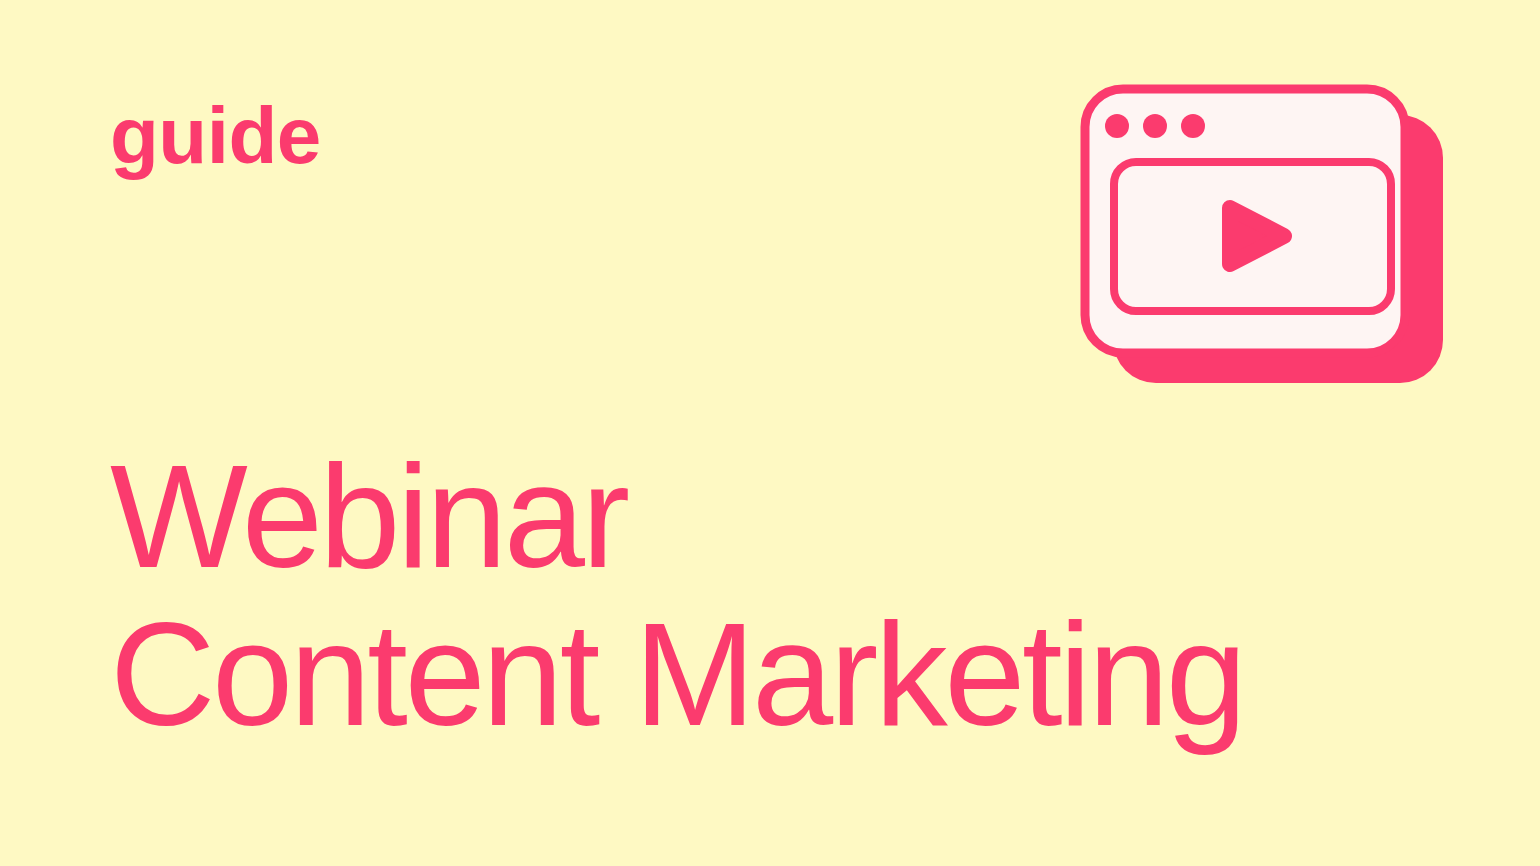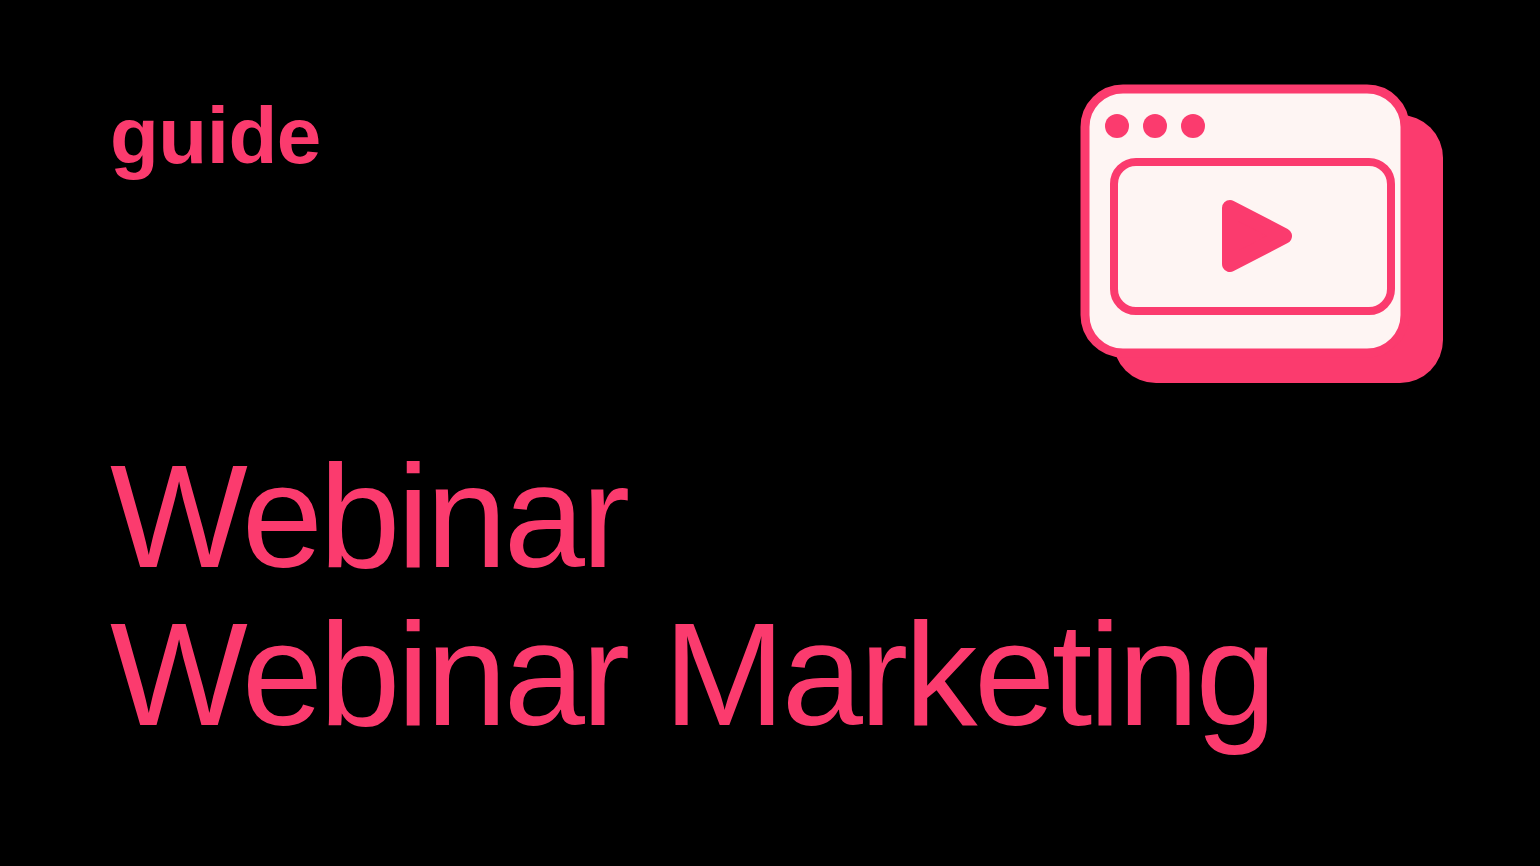--- a/index.html
+++ b/index.html
@@ -11,21 +11,21 @@
   body {
     background: #ffffff;
     font-family: "Liberation Sans", sans-serif;
   }
 
   
   .cover {
     position: relative;
     width: 1540px;
     height: 866px;
-    background: #000000;
+    background: #fef9c3;
     overflow: hidden;
     box-sizing: border-box;
   }
 
   
   .kicker {
     position: absolute;
     left: 110px;
     top: 96px;
     margin: 0;
@@ -77,21 +77,21 @@
 </style>
 </head>
 <body>
 
 <div class="cover">
 
   <div class="kicker">guide</div>
 
   <div class="headline">
     <span class="headline-line">Webinar</span>
-    <span class="headline-line">Webinar Marketing</span>
+    <span class="headline-line">Content Marketing</span>
   </div>
 
   <div class="webinar-icon">
     <svg viewBox="0 0 390 330" xmlns="http://www.w3.org/2000/svg">
 
       <path fill="#FB3B6E" d="M 43 49
                H 330
                a 43 43 0 0 1 43 43
                V 274
                a 43 43 0 0 1 -43 43

